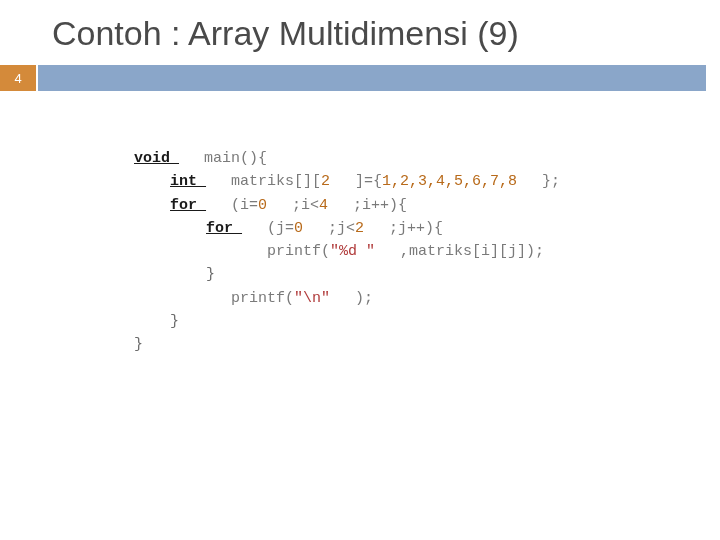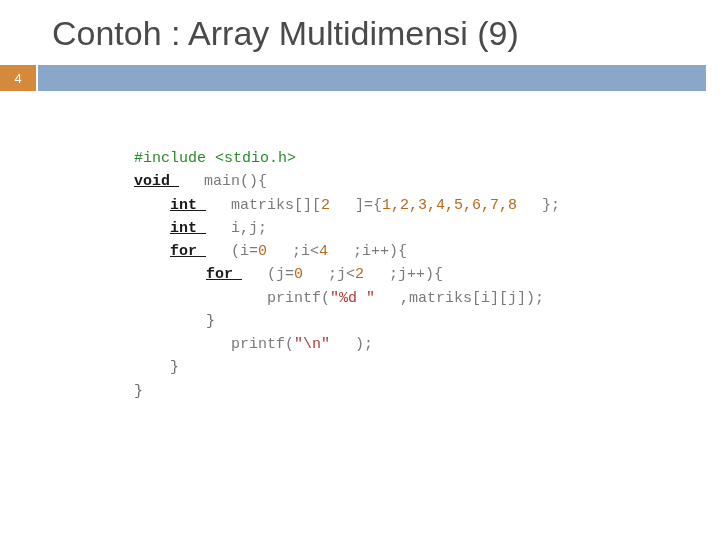--- a/index.html
+++ b/index.html
@@ -56,24 +56,22 @@
 <body>
 
 <div class="title">Contoh : Array Multidimensi (9)</div>
 
 <div class="band-row">
   <div class="page-chip">4</div>
   <div class="band"></div>
 </div>
 
 <div class="code-area">
-  <div class="row"><span class="tok-pp">#include &lt;stdio.h&gt;</span></div>
   <div class="row"><span class="tok-kw">void </span><span class="tok-id">main(){</span></div>
   <div class="row">    <span class="tok-kw">int </span><span class="tok-id">matriks[][</span><span class="tok-num">2</span><span class="tok-id">]={</span><span class="tok-num">1,2,3,4,5,6,7,8</span><span class="tok-id">};</span></div>
-  <div class="row">    <span class="tok-kw">int </span><span class="tok-id">i,j;</span></div>
   <div class="row">    <span class="tok-kw">for </span><span class="tok-id">(i=</span><span class="tok-num">0</span><span class="tok-id">;i&lt;</span><span class="tok-num">4</span><span class="tok-id">;i++){</span></div>
   <div class="row">        <span class="tok-kw">for </span><span class="tok-id">(j=</span><span class="tok-num">0</span><span class="tok-id">;j&lt;</span><span class="tok-num">2</span><span class="tok-id">;j++){</span></div>
   <div class="row">            <span class="tok-id">printf(</span><span class="tok-str">"%d "</span><span class="tok-id">,matriks[i][j]);</span></div>
   <div class="row">        <span class="tok-pun">}</span></div>
   <div class="row">        <span class="tok-id">printf(</span><span class="tok-str">"\n"</span><span class="tok-id">);</span></div>
   <div class="row">    <span class="tok-pun">}</span></div>
   <div class="row"><span class="tok-pun">}</span></div>
 </div>
 
 </body></html>

